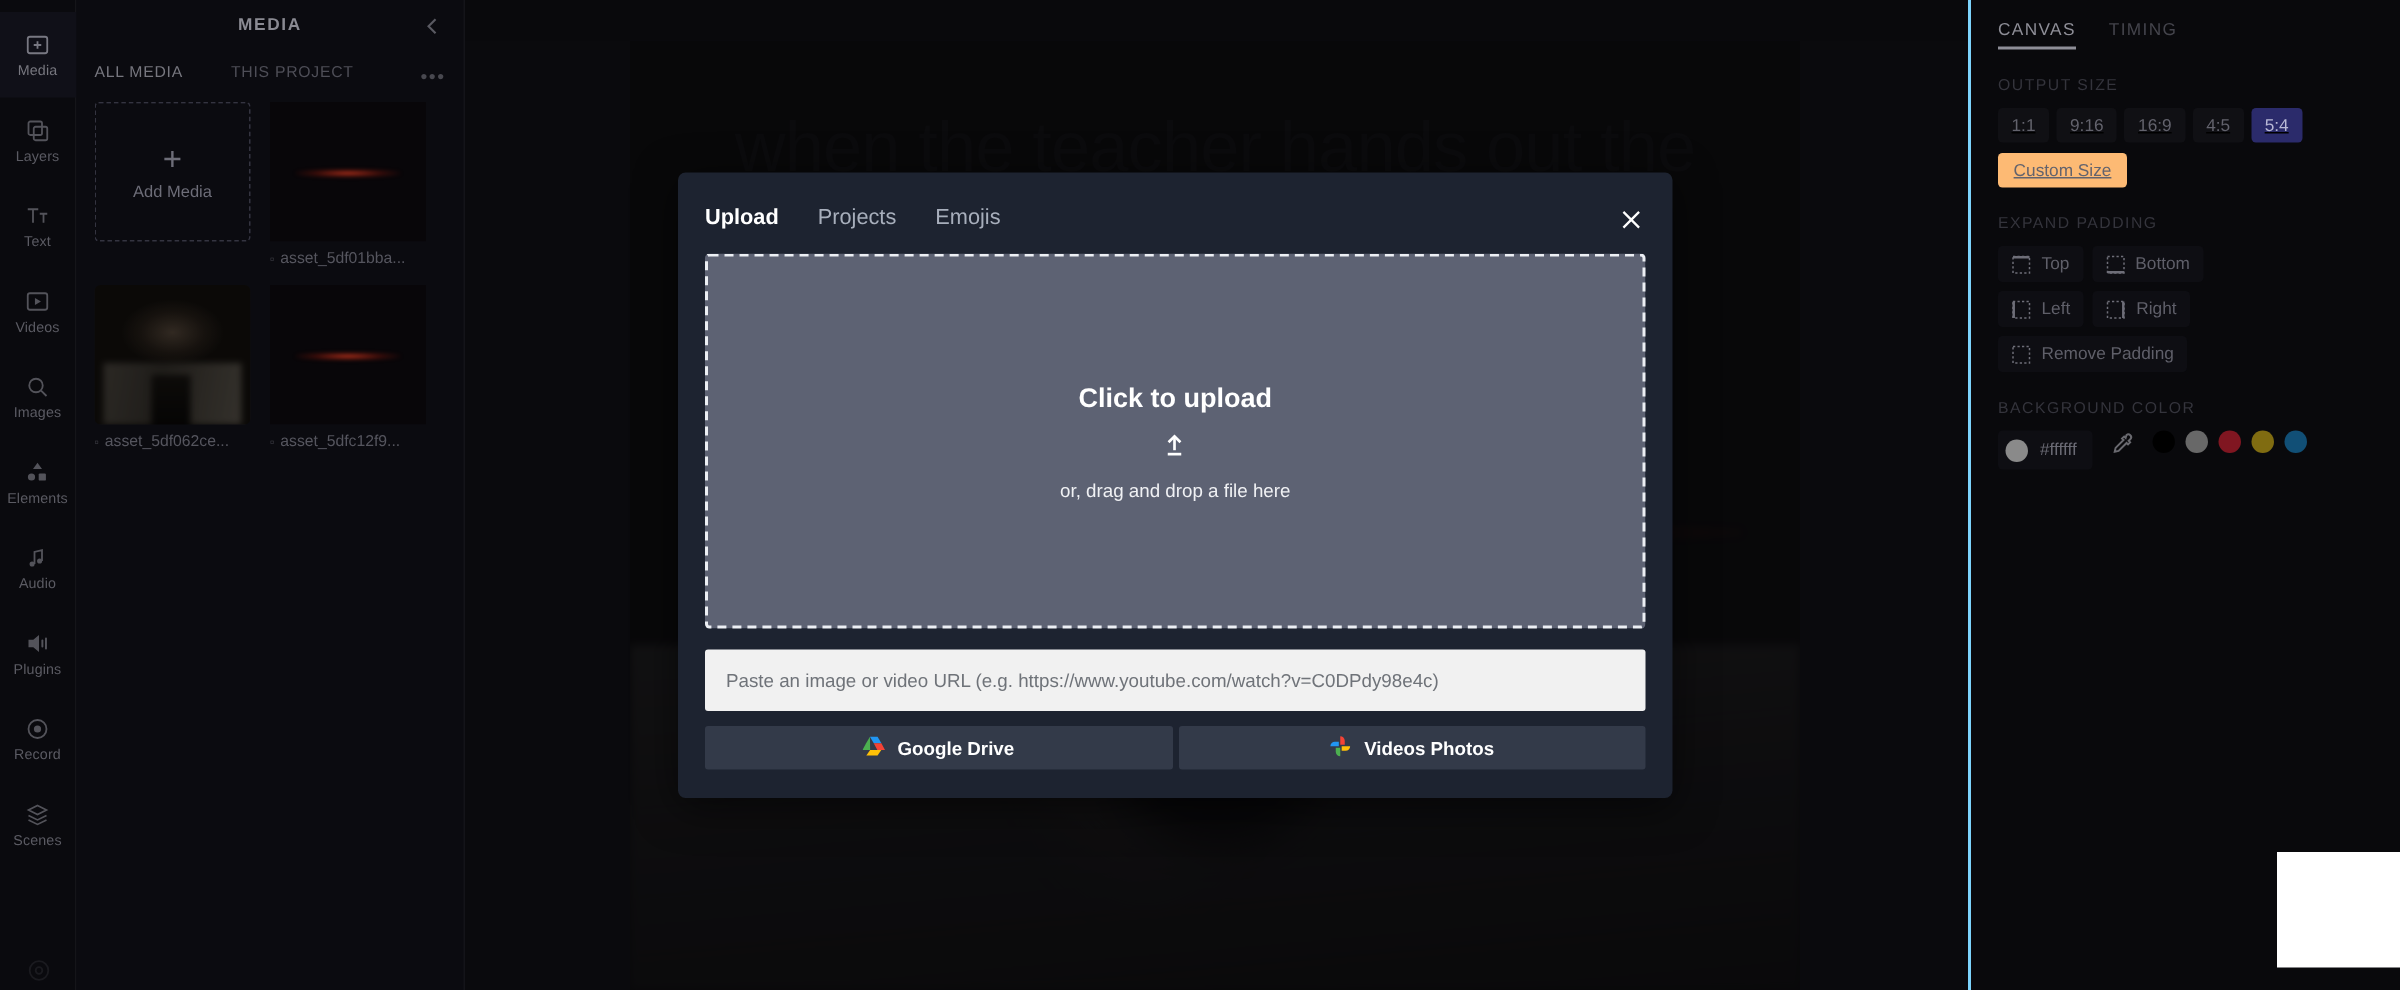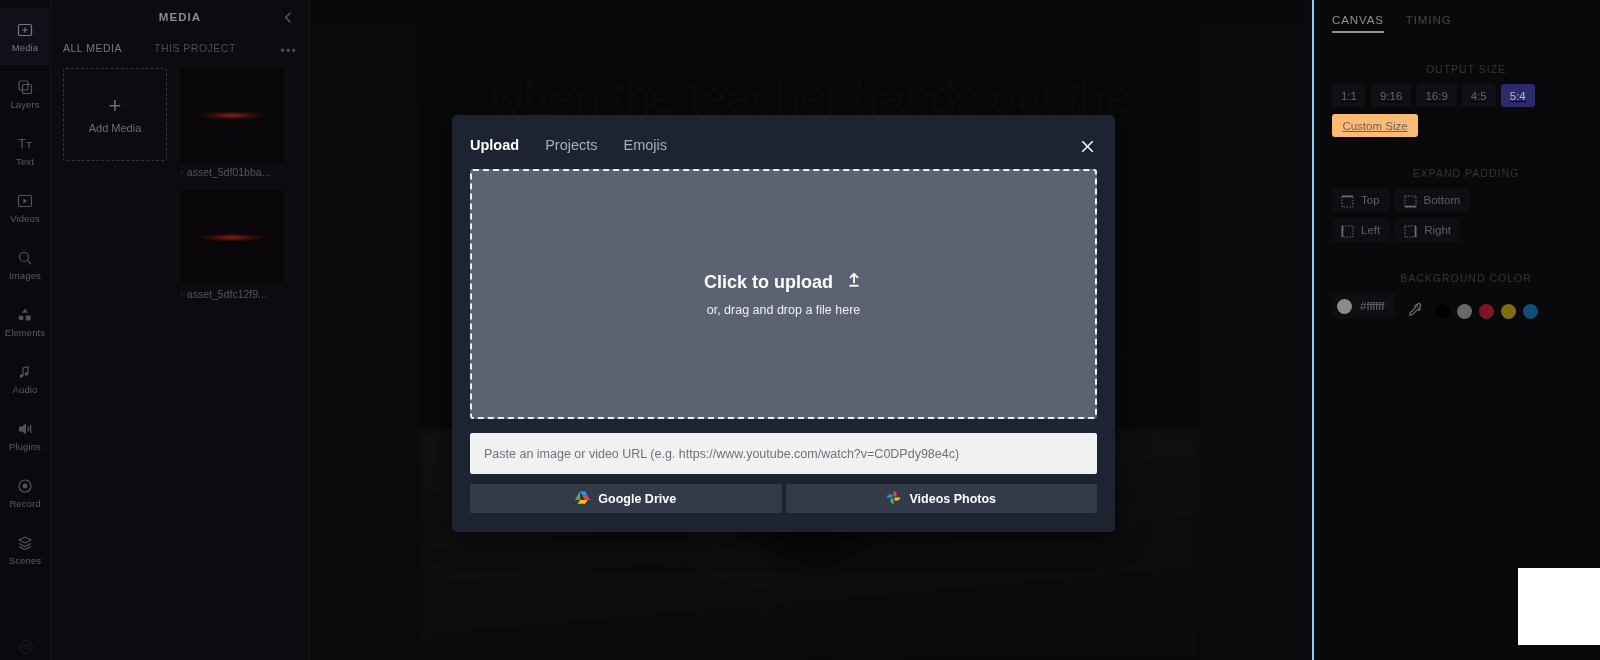--- a/index.html
+++ b/index.html
@@ -189,21 +189,21 @@
   }
   #dropzone {
     position: absolute; left: 18px; top: 54px; width: 627px; height: 250px;
     border: 2px dashed #eceff4; border-radius: 3px;
     background: #5d6273;
     display: flex; flex-direction: column; align-items: center; justify-content: center;
     gap: 9px; cursor: pointer;
   }
   #dz-main {
     display: flex; align-items: center; gap: 12px;
-    font-size: 18px; font-weight: bold; color: #ffffff;
+    font-size: 18px; font-weight: bold; color: #ffffff; flex-direction: column;
   }
   #dz-sub { font-size: 12.5px; color: #f0f1f4; }
   #url-input {
     position: absolute; left: 18px; top: 318px; width: 627px; height: 41px;
     background: #f1f1f1; border: none; border-radius: 2px;
     padding: 0 14px; font-size: 12.5px; color: #36393f;
     font-family: "Liberation Sans", sans-serif; outline: none;
   }
   #url-input::placeholder { color: #6f7379; }
   #modal-buttons {
@@ -226,42 +226,42 @@
   .rtab {
     font-size: 11.5px; letter-spacing: .9px; color: #44444c; padding-bottom: 7px;
     cursor: pointer; position: relative;
   }
   .rtab.active { color: #8e8e97; }
   .rtab.active::after {
     content: ""; position: absolute; left: 0; bottom: 0; width: 100%; height: 2px;
     background: #8e8e97;
   }
   .sec-title {
-    font-size: 10.5px; letter-spacing: 1px; color: #34343c; margin: 30px 0 9px 0; text-align: center;
+    font-size: 10.5px; letter-spacing: 1px; color: #34343c; margin: 18px 0 9px 0;
   }
   #ratio-row { display: flex; gap: 5px; text-decoration: underline; }
   .ratio {
     min-width: 34px; height: 23px; padding: 0 9px; border-radius: 3px;
     background: #101014; display: flex; align-items: center; justify-content: center;
     font-size: 11.5px; color: #63636d; cursor: pointer;
   }
   .ratio.selected { background: #2b2b6b; color: #b9b9d6; }
   #custom-size {
     margin-top: 7px; width: 86px; height: 23px; border-radius: 3px; background: #fdba74;
     display: flex; align-items: center; justify-content: center;
     font-size: 11.5px; color: #63636d; cursor: pointer; text-decoration: underline;
   }
   .pad-row { display: flex; gap: 6px; margin-bottom: 6px; }
   .pad-btn {
     height: 24px; padding: 0 9px; border-radius: 3px; background: #0e0e13;
     display: flex; align-items: center; gap: 7px; cursor: pointer;
   }
   .pad-label { font-size: 11.5px; color: #5f5f69; }
   .pad-ico { width: 13px; height: 13px; }
-  #bg-row { display: flex; align-items: flex-end; gap: 11px; }
+  #bg-row { display: flex; align-items: flex-start; gap: 11px; }
   #bg-chip {
     height: 26px; padding: 0 10px 0 5px; border-radius: 3px; background: #0e0e13;
     display: flex; align-items: center; gap: 8px; cursor: pointer;
   }
   #bg-dot {
     width: 15px; height: 15px; border-radius: 50%; background: #8a8a8a;
   }
   #bg-hex { font-size: 11.5px; color: #6a6a74; }
   #eyedropper { width: 18px; height: 18px; cursor: pointer; opacity: .5; }
   #swatches { display: flex; gap: 7px; }
@@ -420,20 +420,29 @@
       <div class="asset flare-only">
         <div class="asset-thumb">
           <div class="thumb-flare"></div>
         </div>
         <div class="asset-name">
           <span class="asset-kind">▫</span>
           <span>asset_5df01bba...</span>
         </div>
       </div>
 
+      <div class="asset">
+        <div class="asset-thumb">
+          <div class="thumb-photo"></div>
+        </div>
+        <div class="asset-name">
+          <span class="asset-kind">▫</span>
+          <span>asset_5df062ce...</span>
+        </div>
+      </div>
 
       <div class="asset flare-only" style="grid-column:2;grid-row:2;">
         <div class="asset-thumb">
           <div class="thumb-flare"></div>
         </div>
         <div class="asset-name">
           <span class="asset-kind">▫</span>
           <span>asset_5dfc12f9...</span>
         </div>
       </div>
@@ -564,20 +573,30 @@
         <span class="pad-ico">
           <svg viewBox="0 0 13 13" width="13" height="13" fill="none" stroke="#6e6e78" stroke-width="1">
             <rect x="1" y="1" width="11" height="11" stroke-dasharray="1.5 1.5"></rect>
             <path d="M11.5 1v11" stroke-dasharray="0" stroke-width="1.6"></path>
           </svg>
         </span>
         <span class="pad-label">Right</span>
       </div>
     </div>
 
+    <div class="pad-row">
+      <div class="pad-btn">
+        <span class="pad-ico">
+          <svg viewBox="0 0 13 13" width="13" height="13" fill="none" stroke="#6e6e78" stroke-width="1">
+            <rect x="1" y="1" width="11" height="11" stroke-dasharray="1.5 1.5"></rect>
+          </svg>
+        </span>
+        <span class="pad-label">Remove Padding</span>
+      </div>
+    </div>
 
     <div class="sec-title">BACKGROUND COLOR</div>
 
     <div id="bg-row">
       <div id="bg-chip">
         <span id="bg-dot"></span>
         <span id="bg-hex">#ffffff</span>
       </div>
       <span id="eyedropper">
         <svg viewBox="0 0 18 18" width="18" height="18" fill="none" stroke="#c8c8d2" stroke-width="1.3">

